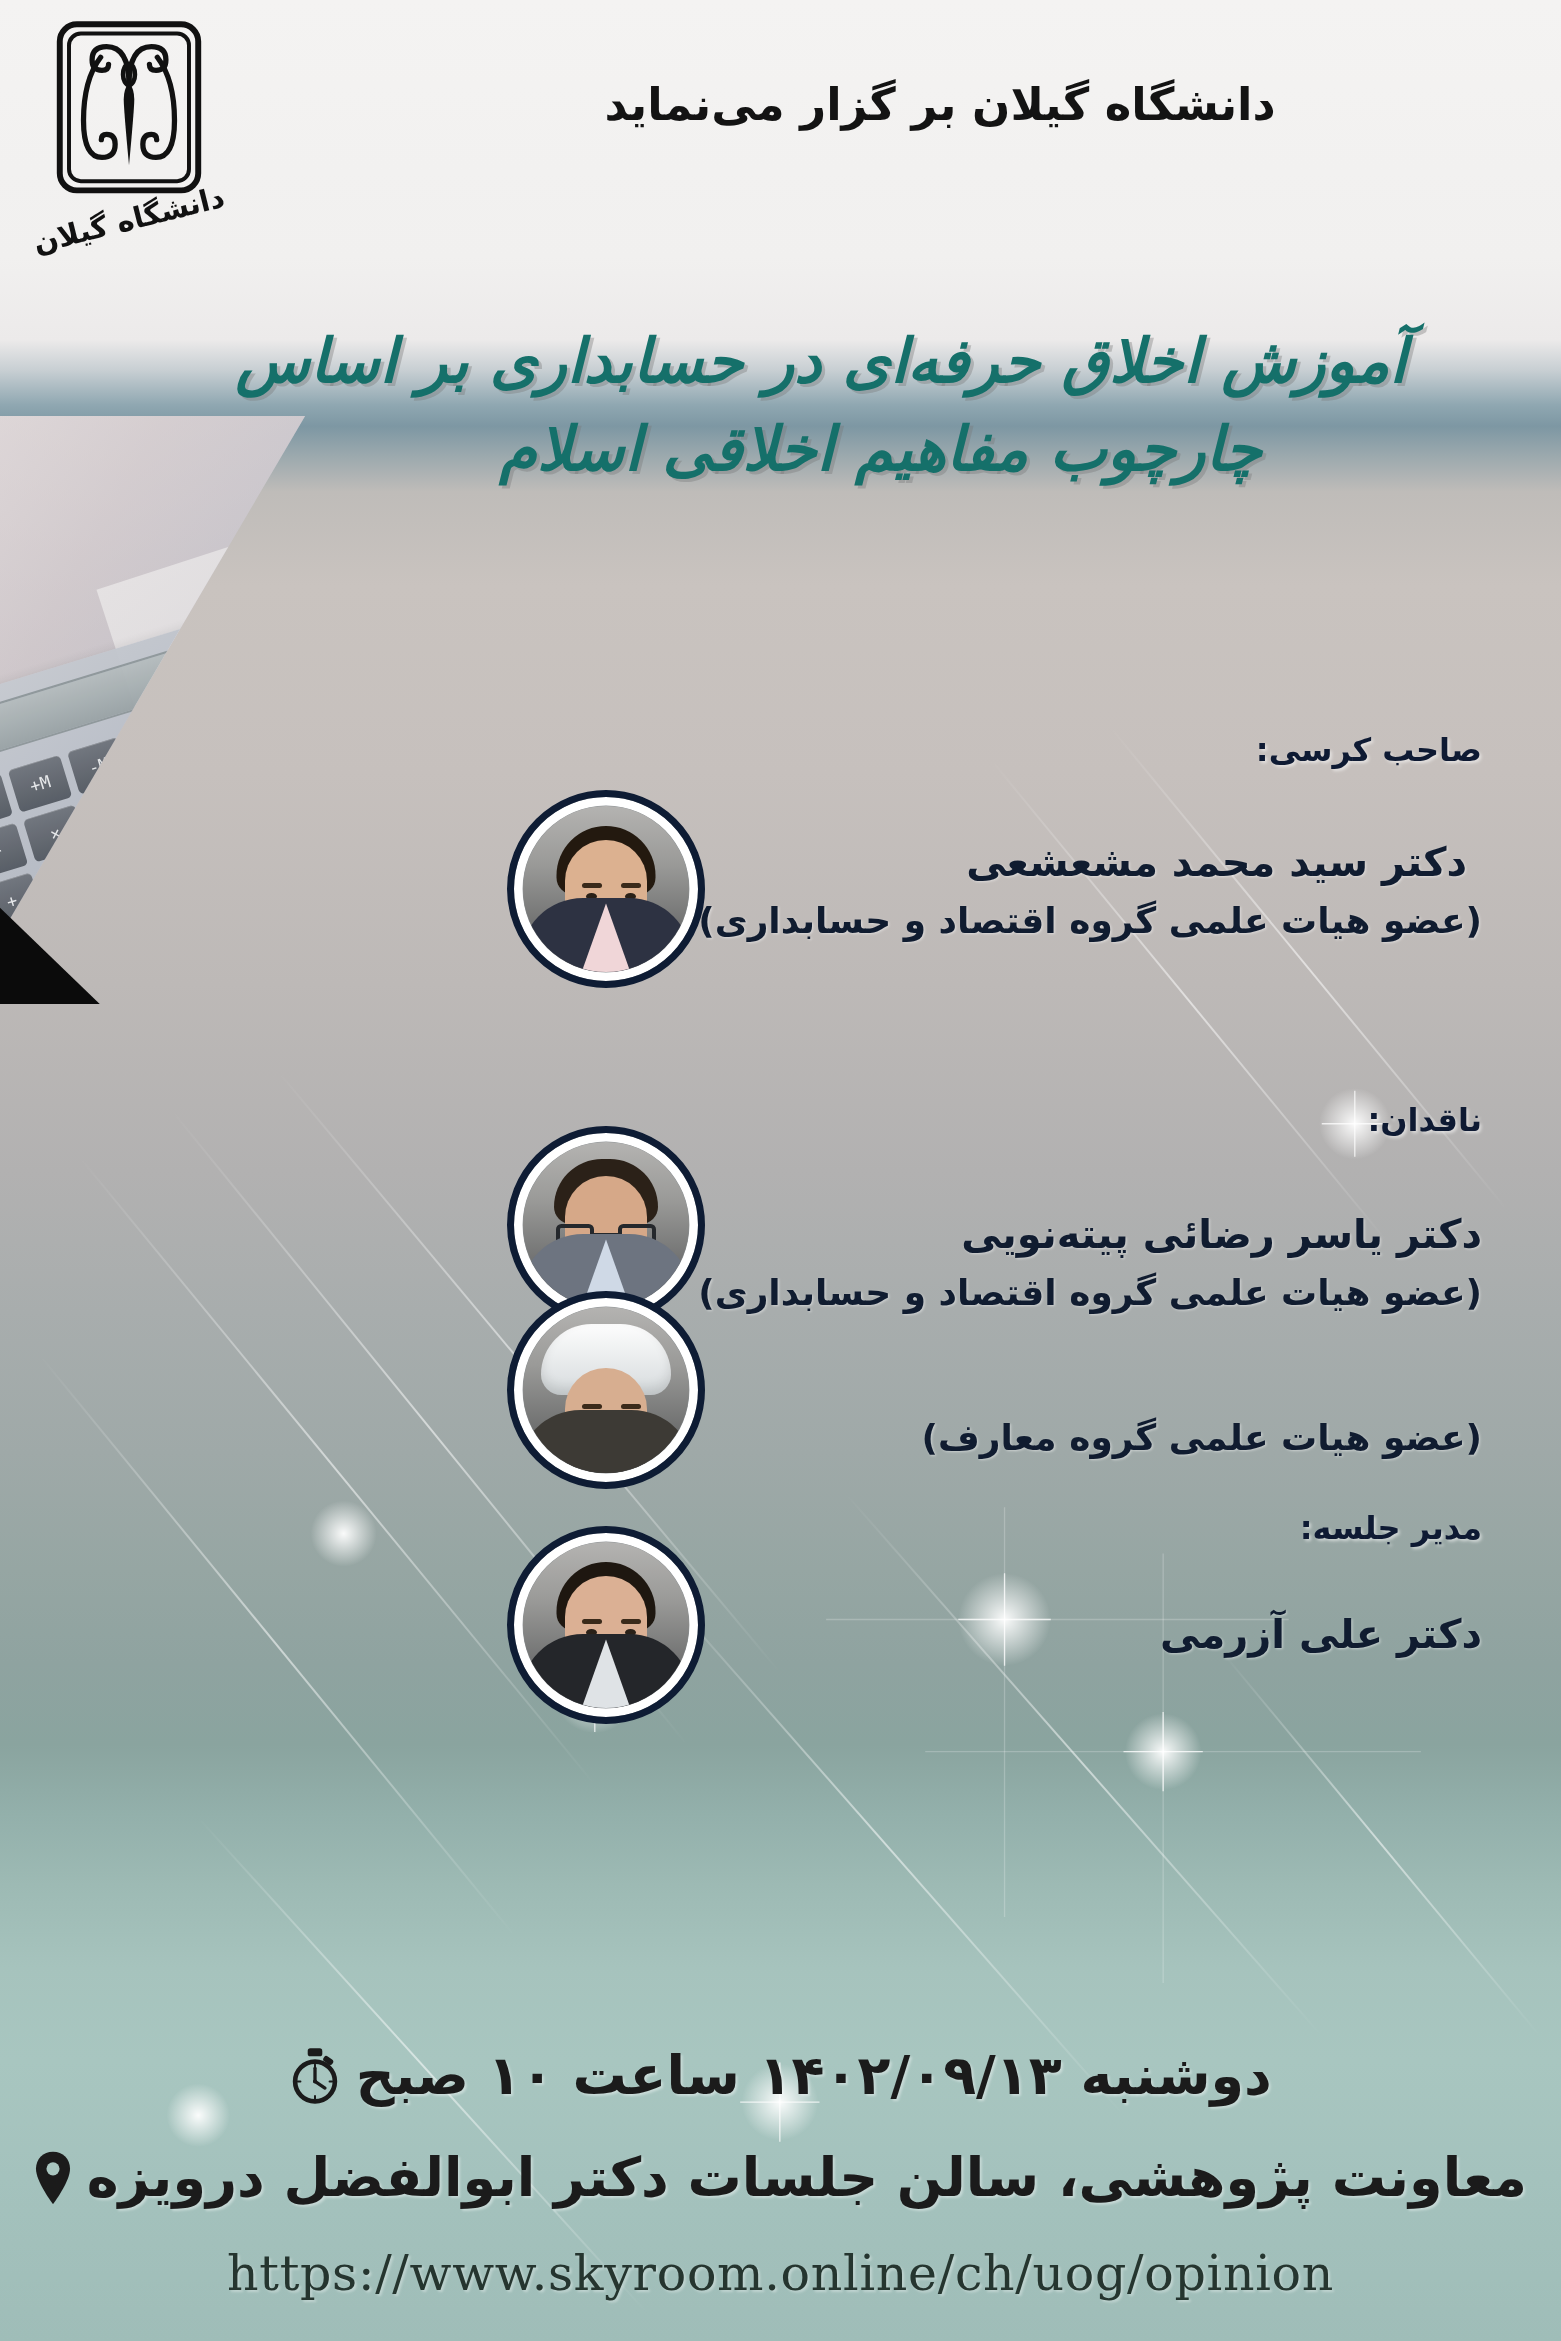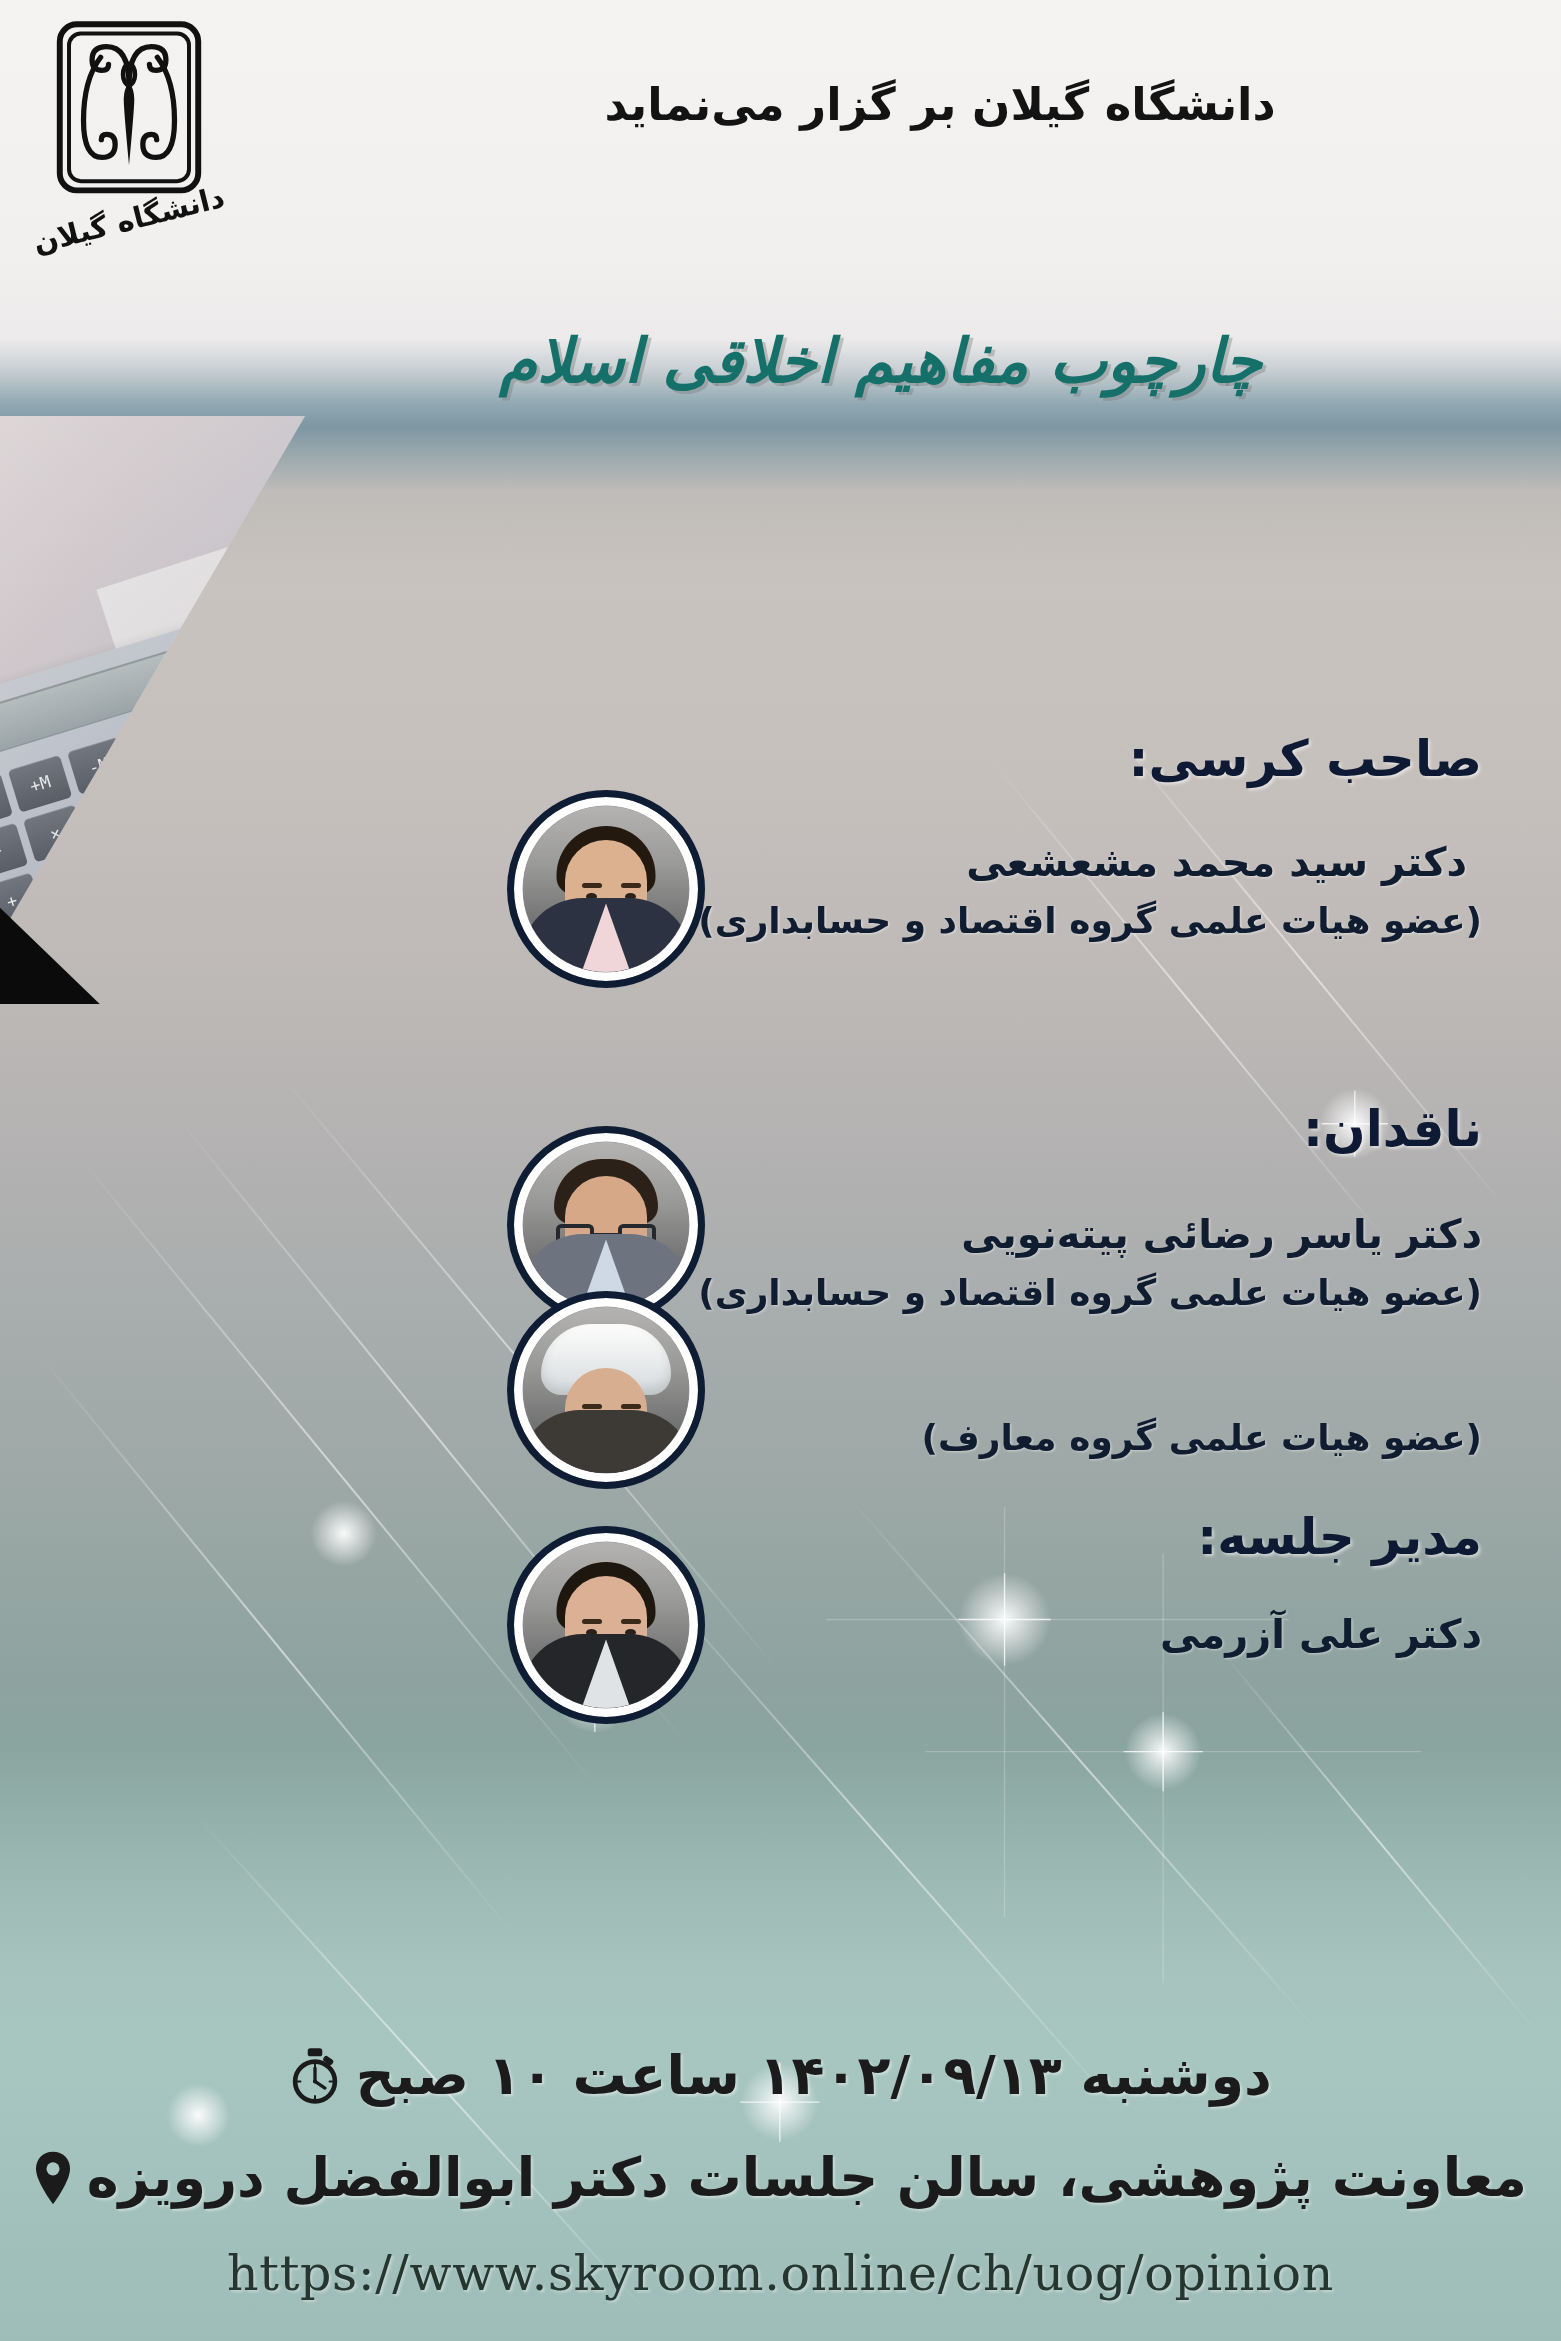--- a/index.html
+++ b/index.html
@@ -133,21 +133,21 @@
   }
   .title .l1{padding-left:79px;}
   .title .l2{padding-left:198px;}
 
   
   .people{position:absolute;top:721px;right:0;width:1561px;height:1031px;}
 
   .role-head{
     position:absolute;
     color:#0e1a33;font-weight:700;
-    font-size:50px;line-height:1;
+    font-size:32px;line-height:1;
     text-shadow:2px 2px 3.3px rgba(255,255,255,.55);
     text-align:right;
     white-space:nowrap;
   }
   .person-name{
     position:absolute;
     color:#101c30;font-weight:700;
     font-size:40px;line-height:1.5;
     text-align:right;
     text-shadow:1.3px 1.3px 2.6px rgba(255,255,255,.45);
@@ -339,20 +339,21 @@
       <ellipse cx="115" cy="84" rx="9" ry="16" fill="none" stroke="#111" stroke-width="7"></ellipse>
     </svg>
     <div class="logo-caption">دانشگاه گیلان</div>
   </div>
 
   <div class="header">
     <div>دانشگاه گیلان بر گزار می‌نماید</div>
   </div>
 
   <div class="title">
+    <div class="l1">آموزش اخلاق حرفه‌ای در حسابداری بر اساس</div>
     <div class="l2">چارچوب مفاهیم اخلاقی اسلام</div>
   </div>
 
   <div class="people">
 
     <div class="role-head" style="top:13.2px;right:79px;">صاحب کرسی:</div>
     <div class="person-name" style="top:111px;right:94px;">دکتر سید محمد مشعشعی</div>
     <div class="person-aff" style="top:173px;right:79px;">(عضو هیات علمی گروه اقتصاد و حسابداری)</div>
     <div class="avatar" style="top:69px;right:856px;">
       <div class="inner">

